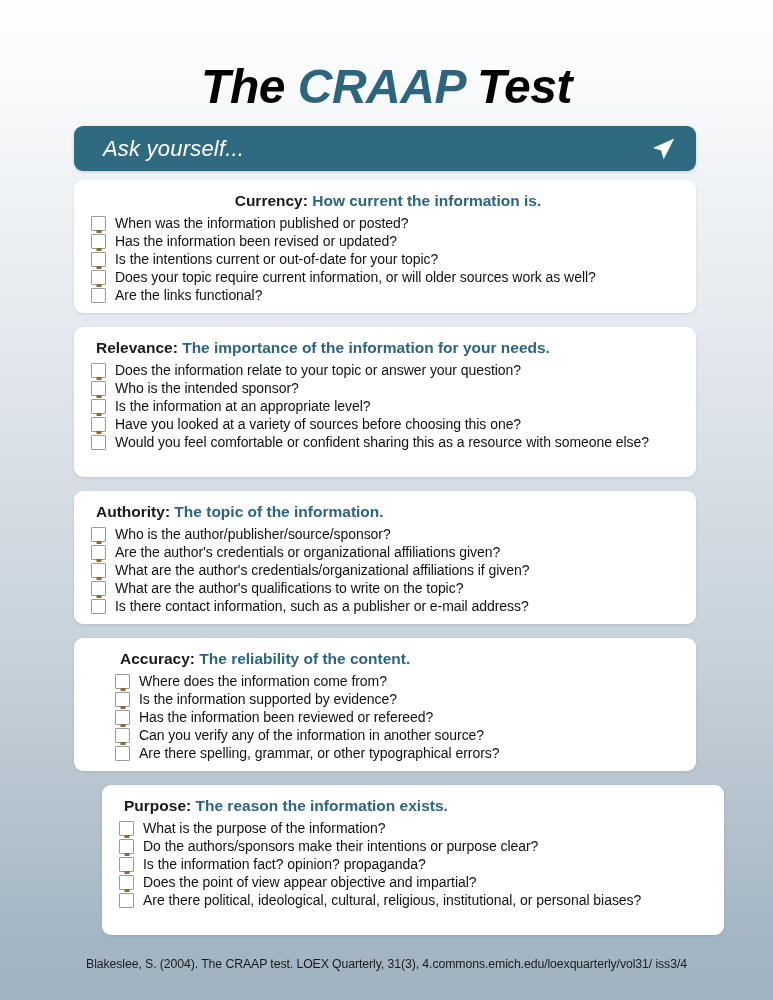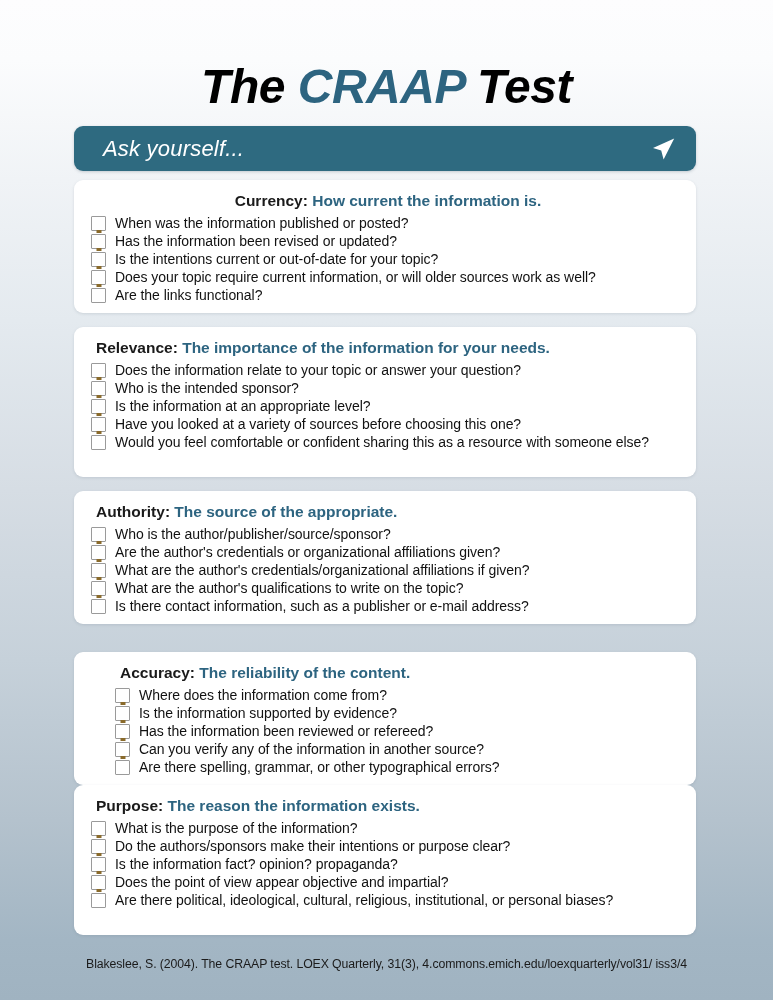--- a/index.html
+++ b/index.html
@@ -85,22 +85,22 @@
     width: 622px;
     background: #ffffff;
     border-radius: 9px;
     box-sizing: border-box;
     padding: 12px 16px 12px 16px;
     box-shadow: 0 1px 3px rgba(90,105,120,0.18);
   }
   .card.c0 { top: 180px;  height: 133px; text-align: center; }
   .card.c1 { top: 327px;  height: 150px; }
   .card.c2 { top: 491px;  height: 133px; }
-  .card.c3 { top: 652px;  height: 133px; padding-left: 40px; }
-  .card.c4 { top: 785px;  height: 150px; }
+  .card.c3 { top: 638px;  height: 133px; padding-left: 40px; }
+  .card.c4 { top: 785px;  height: 150px; margin-left: 28px; }
 
   .card-heading {
     font-size: 15.5px;
     font-weight: bold;
     color: #1a1a1a;
     margin: 0 0 4px 6px;
     line-height: 1.2;
     white-space: nowrap;
   }
   .card-heading .sub {
@@ -237,21 +237,21 @@
       <li class="item">
         <span class="checkbox"></span>
         <span class="item-text">Would you feel comfortable or confident sharing this as a resource with someone else?</span>
       </li>
     </ul>
   </div>
 
   <div class="card c2">
     <div class="card-heading">
       <span>Authority:</span>
-      <span class="sub">The source of the appropriate.</span>
+      <span class="sub">The topic of the information.</span>
     </div>
     <ul class="items">
       <li class="item">
         <span class="checkbox"></span>
         <span class="item-text">Who is the author/publisher/source/sponsor?</span>
       </li>
       <li class="item">
         <span class="checkbox"></span>
         <span class="item-text">Are the author's credentials or organizational affiliations given?</span>
       </li>

